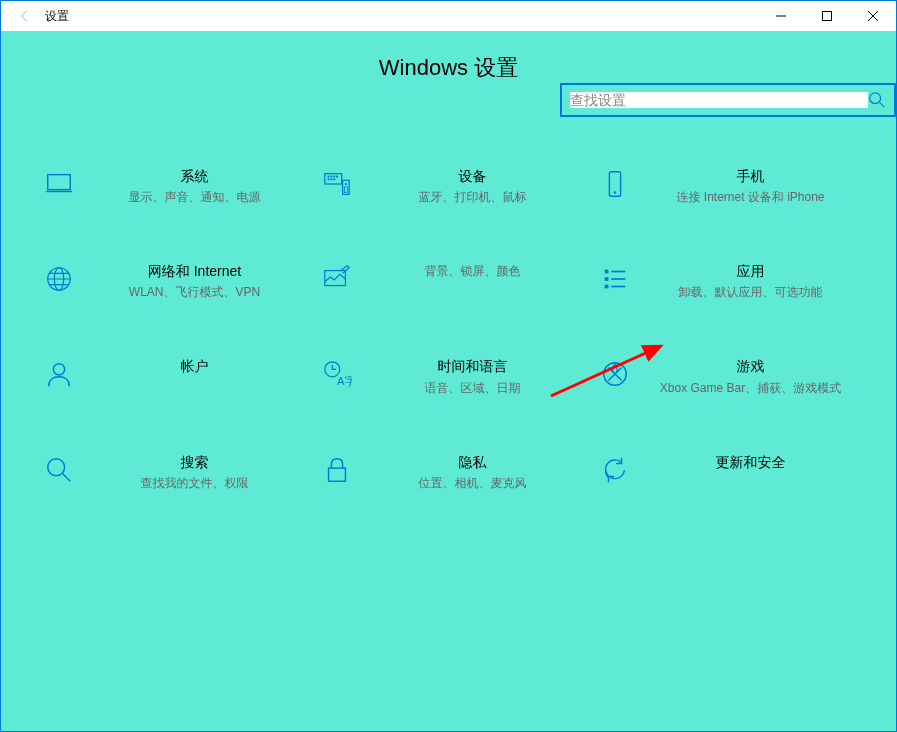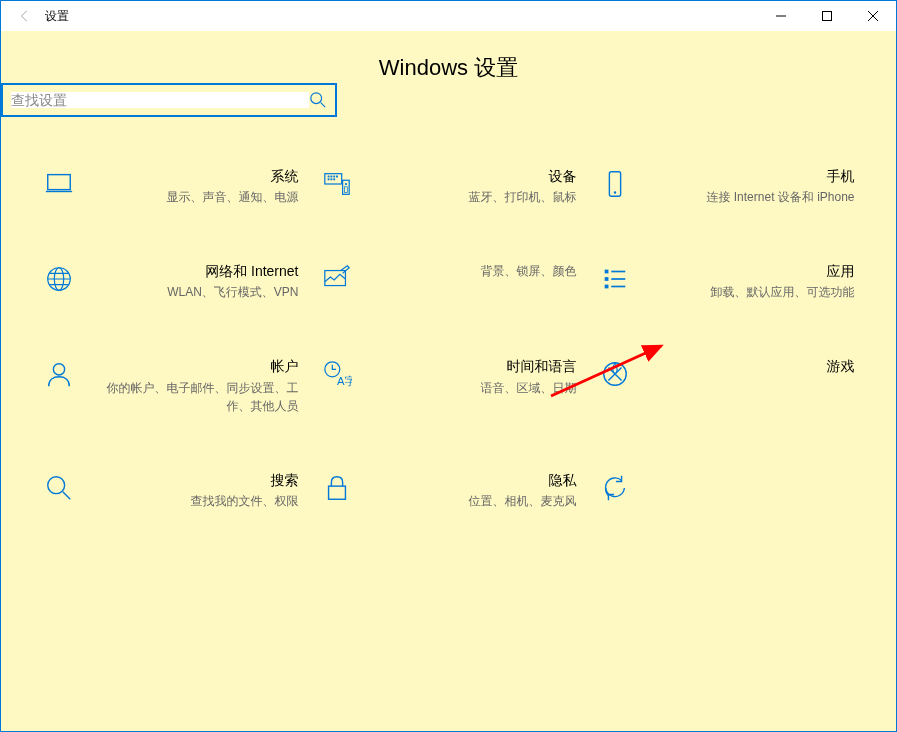--- a/index.html
+++ b/index.html
@@ -12,21 +12,21 @@
       background: #ffffff;
       width: 897px;
       height: 732px;
       overflow: hidden;
       position: relative;
     }
     .window {
       width: 100%;
       height: 100%;
       border: 1px solid #0078d7;
-      background: #fef9c3;
+      background: #5eead4;
       position: relative;
     }
     .titlebar {
       height: 30px;
       display: flex;
       align-items: center;
       justify-content: space-between;
       padding-left: 10px;
       background: #ffffff;
     }
@@ -63,21 +63,21 @@
       padding-top: 22px;
       text-align: center;
     }
     .page-title {
       font-size: 22px;
       font-weight: 300;
       color: #000;
     }
     .search-wrap {
       display: flex;
-      justify-content: flex-start;
+      justify-content: flex-end;
       margin-bottom: 48px;
     }
     .search-box {
       width: 336px;
       height: 34px;
       border: 2px solid #0078d7;
       display: flex;
       align-items: center;
       padding: 0 8px;
     }
@@ -94,21 +94,21 @@
       width: 18px;
       height: 18px;
       color: #0078d7;
     }
     .grid {
       display: grid;
       grid-template-columns: repeat(3, 260px);
       column-gap: 18px;
       row-gap: 52px;
       justify-content: center;
-      text-align: right;
+      text-align: center;
       margin: 0 auto;
     }
     .tile {
       display: flex;
       gap: 16px;
       cursor: pointer;
       padding: 2px;
     }
     .tile-icon {
       width: 32px;
@@ -285,21 +285,20 @@
 
       <div class="tile">
         <div class="tile-icon">
           <svg viewBox="0 0 32 32">
               <circle cx="16" cy="11" r="6" stroke="currentColor" stroke-width="1.5" fill="none"></circle>
               <path d="M5 29 C5 22 10 19 16 19 C22 19 27 22 27 29" stroke="currentColor" stroke-width="1.5" fill="none"></path>
             </svg>
         </div>
         <div class="tile-text">
           <div class="tile-title">帐户</div>
-          <div class="tile-desc">你的帐户、电子邮件、同步设置、工作、其他人员</div>
         </div>
       </div>
 
       <div class="tile">
         <div class="tile-icon">
           <svg viewBox="0 0 32 32">
               <circle cx="11" cy="11" r="8" stroke="currentColor" stroke-width="1.3" fill="none"></circle>
               <path d="M11 6 V11 H15" stroke="currentColor" stroke-width="1.3" fill="none"></path>
               <text x="16" y="28" font-size="12" fill="currentColor" font-family="sans-serif">A字</text>
             </svg>
@@ -313,20 +312,21 @@
       <div class="tile">
         <div class="tile-icon">
           <svg viewBox="0 0 32 32">
               <circle cx="16" cy="16" r="12" stroke="currentColor" stroke-width="1.5" fill="none"></circle>
               <path d="M9 9 L23 23 M23 9 L9 23" stroke="currentColor" stroke-width="1.5"></path>
               <path d="M16 4 C13 9 13 14 16 16 C19 14 19 9 16 4" stroke="currentColor" stroke-width="1.2" fill="none"></path>
             </svg>
         </div>
         <div class="tile-text">
           <div class="tile-title">游戏</div>
+          <div class="tile-desc">Xbox Game Bar、捕获、游戏模式</div>
         </div>
       </div>
 
 
       <div class="tile">
         <div class="tile-icon">
           <svg viewBox="0 0 32 32">
               <circle cx="13" cy="13" r="9" stroke="currentColor" stroke-width="1.5" fill="none"></circle>
               <path d="M20 20 L28 28" stroke="currentColor" stroke-width="1.5"></path>
             </svg>
@@ -353,20 +353,21 @@
       <div class="tile">
         <div class="tile-icon">
           <svg viewBox="0 0 32 32">
               <path d="M26 16 A10 10 0 1 1 23 8" stroke="currentColor" stroke-width="1.5" fill="none"></path>
               <path d="M23 3 L23 9 L17 9" stroke="currentColor" stroke-width="1.5" fill="none"></path>
               <path d="M 9 24 A10 10 0 0 1 6 16" stroke="currentColor" stroke-width="1.5" fill="none"></path>
               <path d="M9 29 L9 23 L15 23" stroke="currentColor" stroke-width="1.5" fill="none"></path>
             </svg>
         </div>
         <div class="tile-text">
+          <div class="tile-title">更新和安全</div>
         </div>
       </div>
 
     </div>
   </div>
 
   <svg class="arrow" style="left:540px; top:335px; width:140px; height:70px;">
     <defs>
       <marker id="ahead" markerWidth="8" markerHeight="8" refX="6" refY="3" orient="auto">
         <polygon points="0 0, 7 3, 0 6" fill="#ff0000"></polygon>

